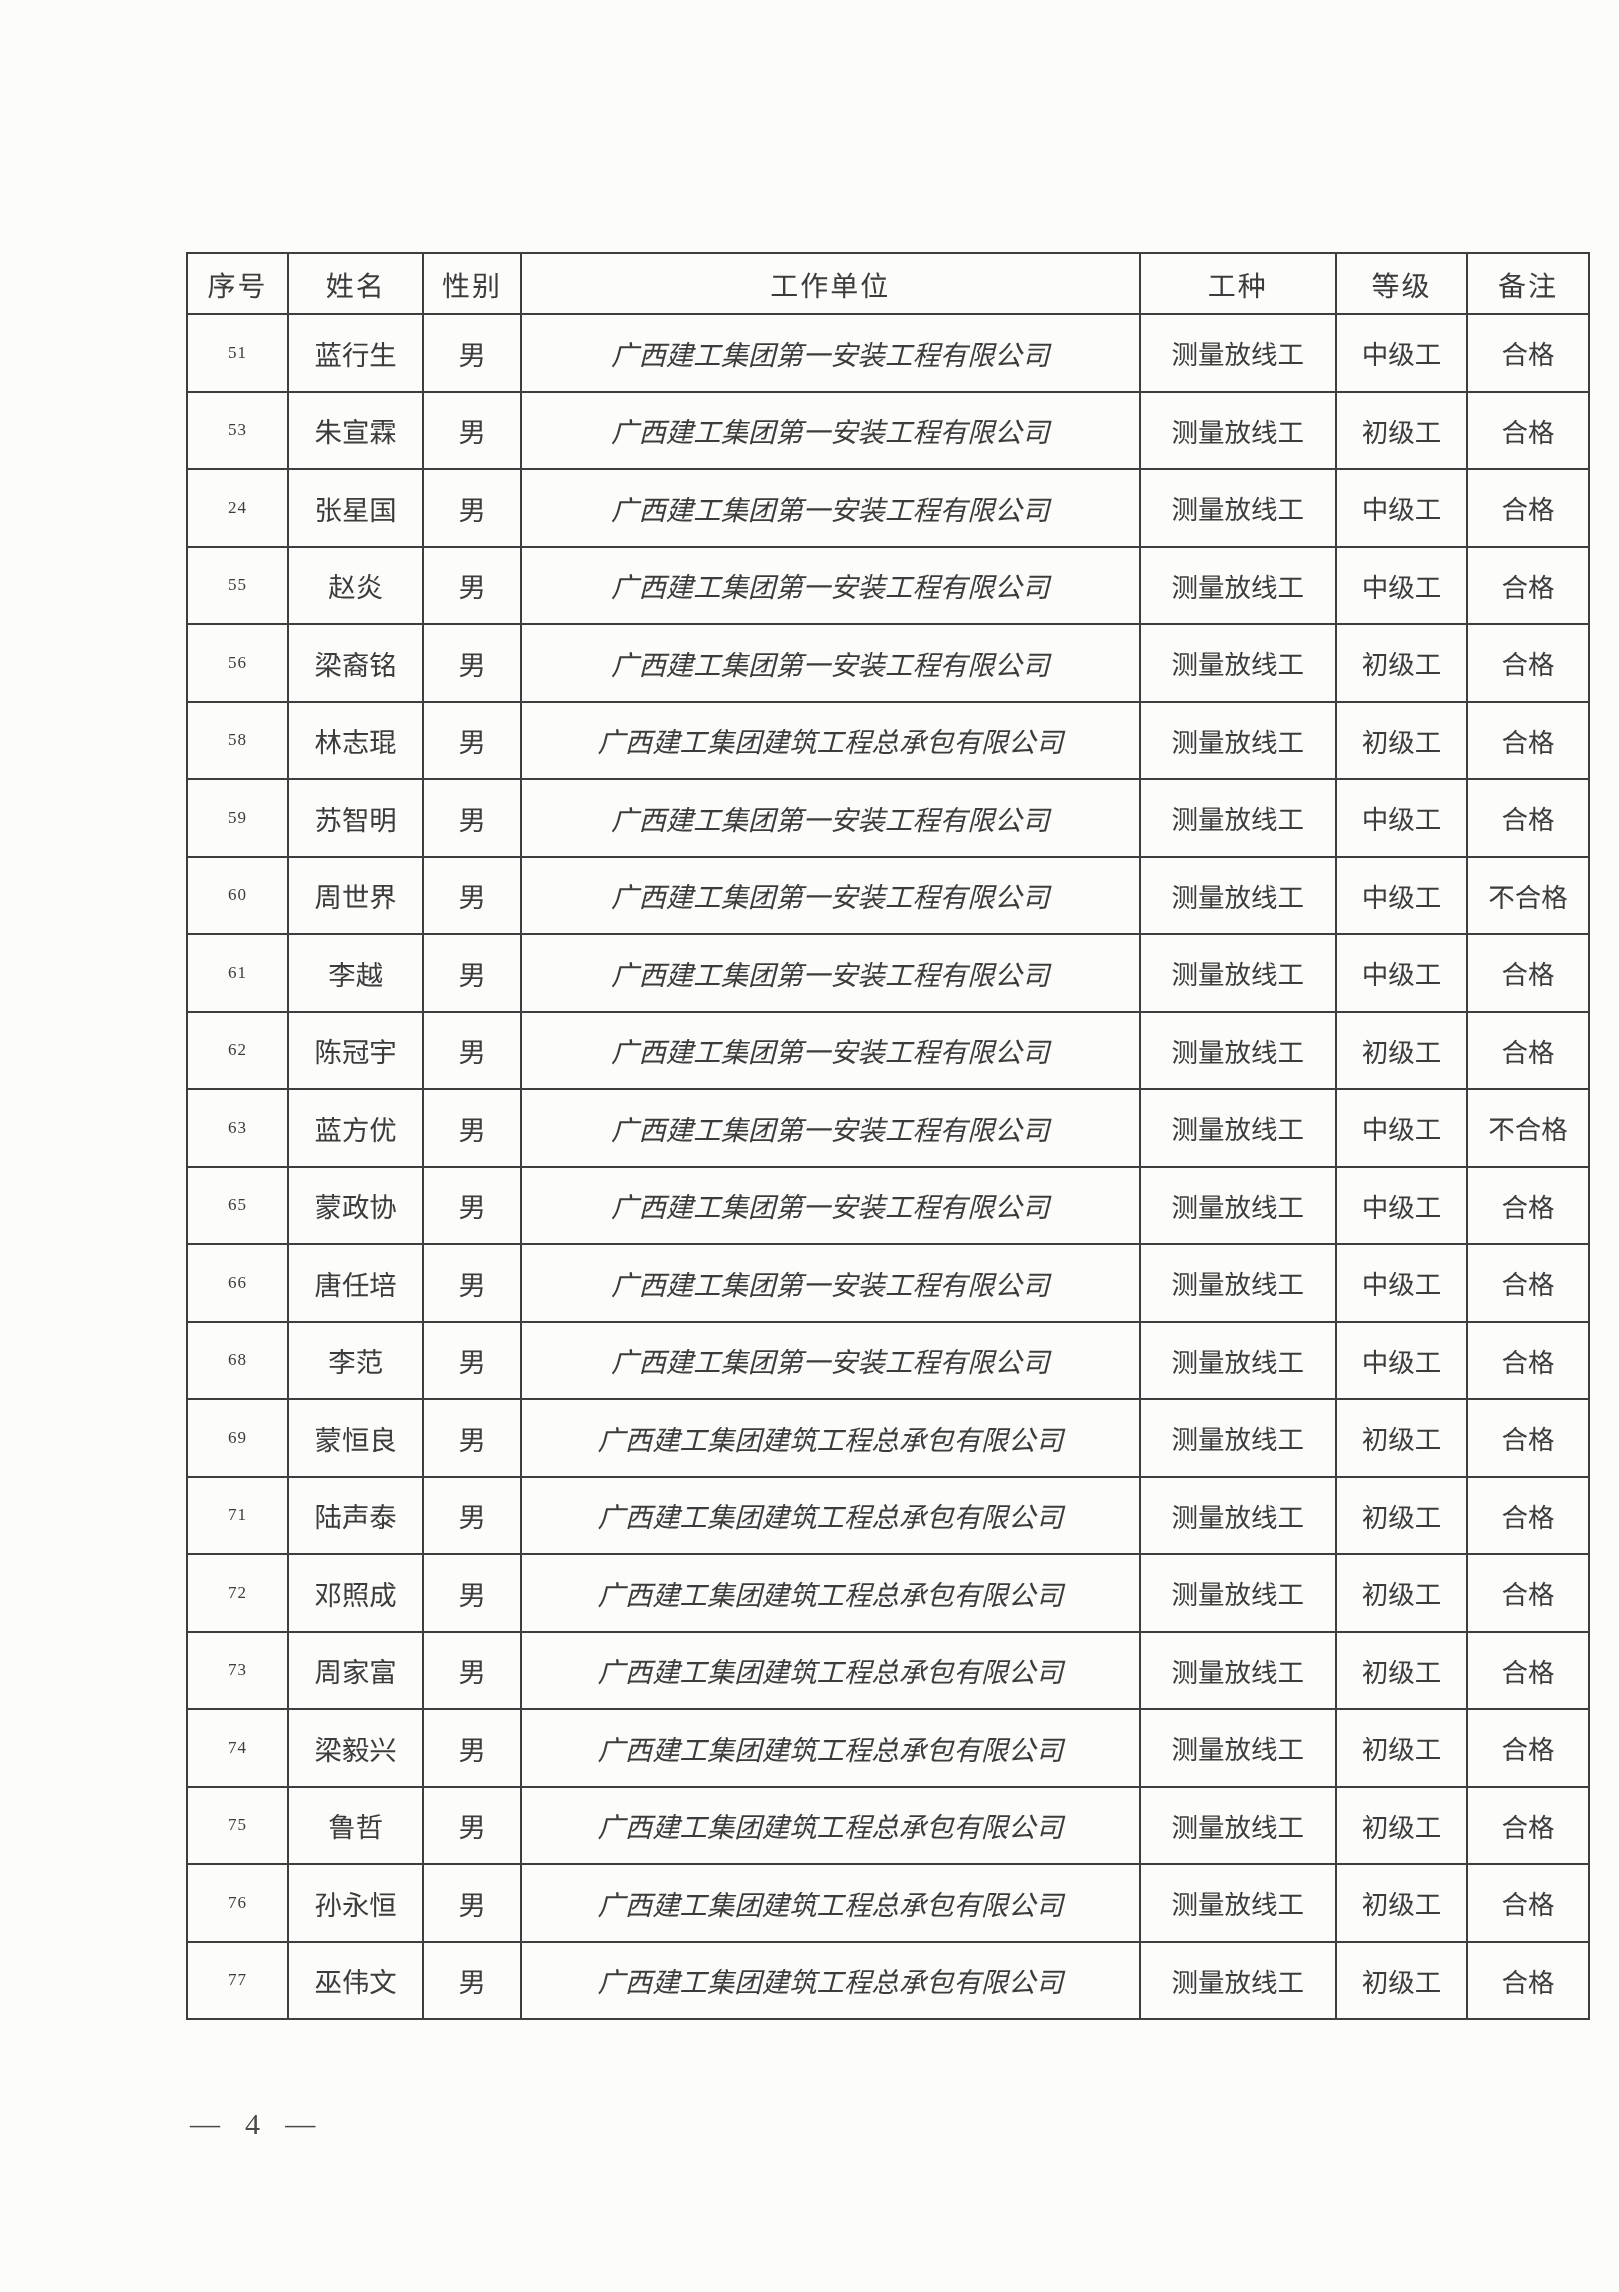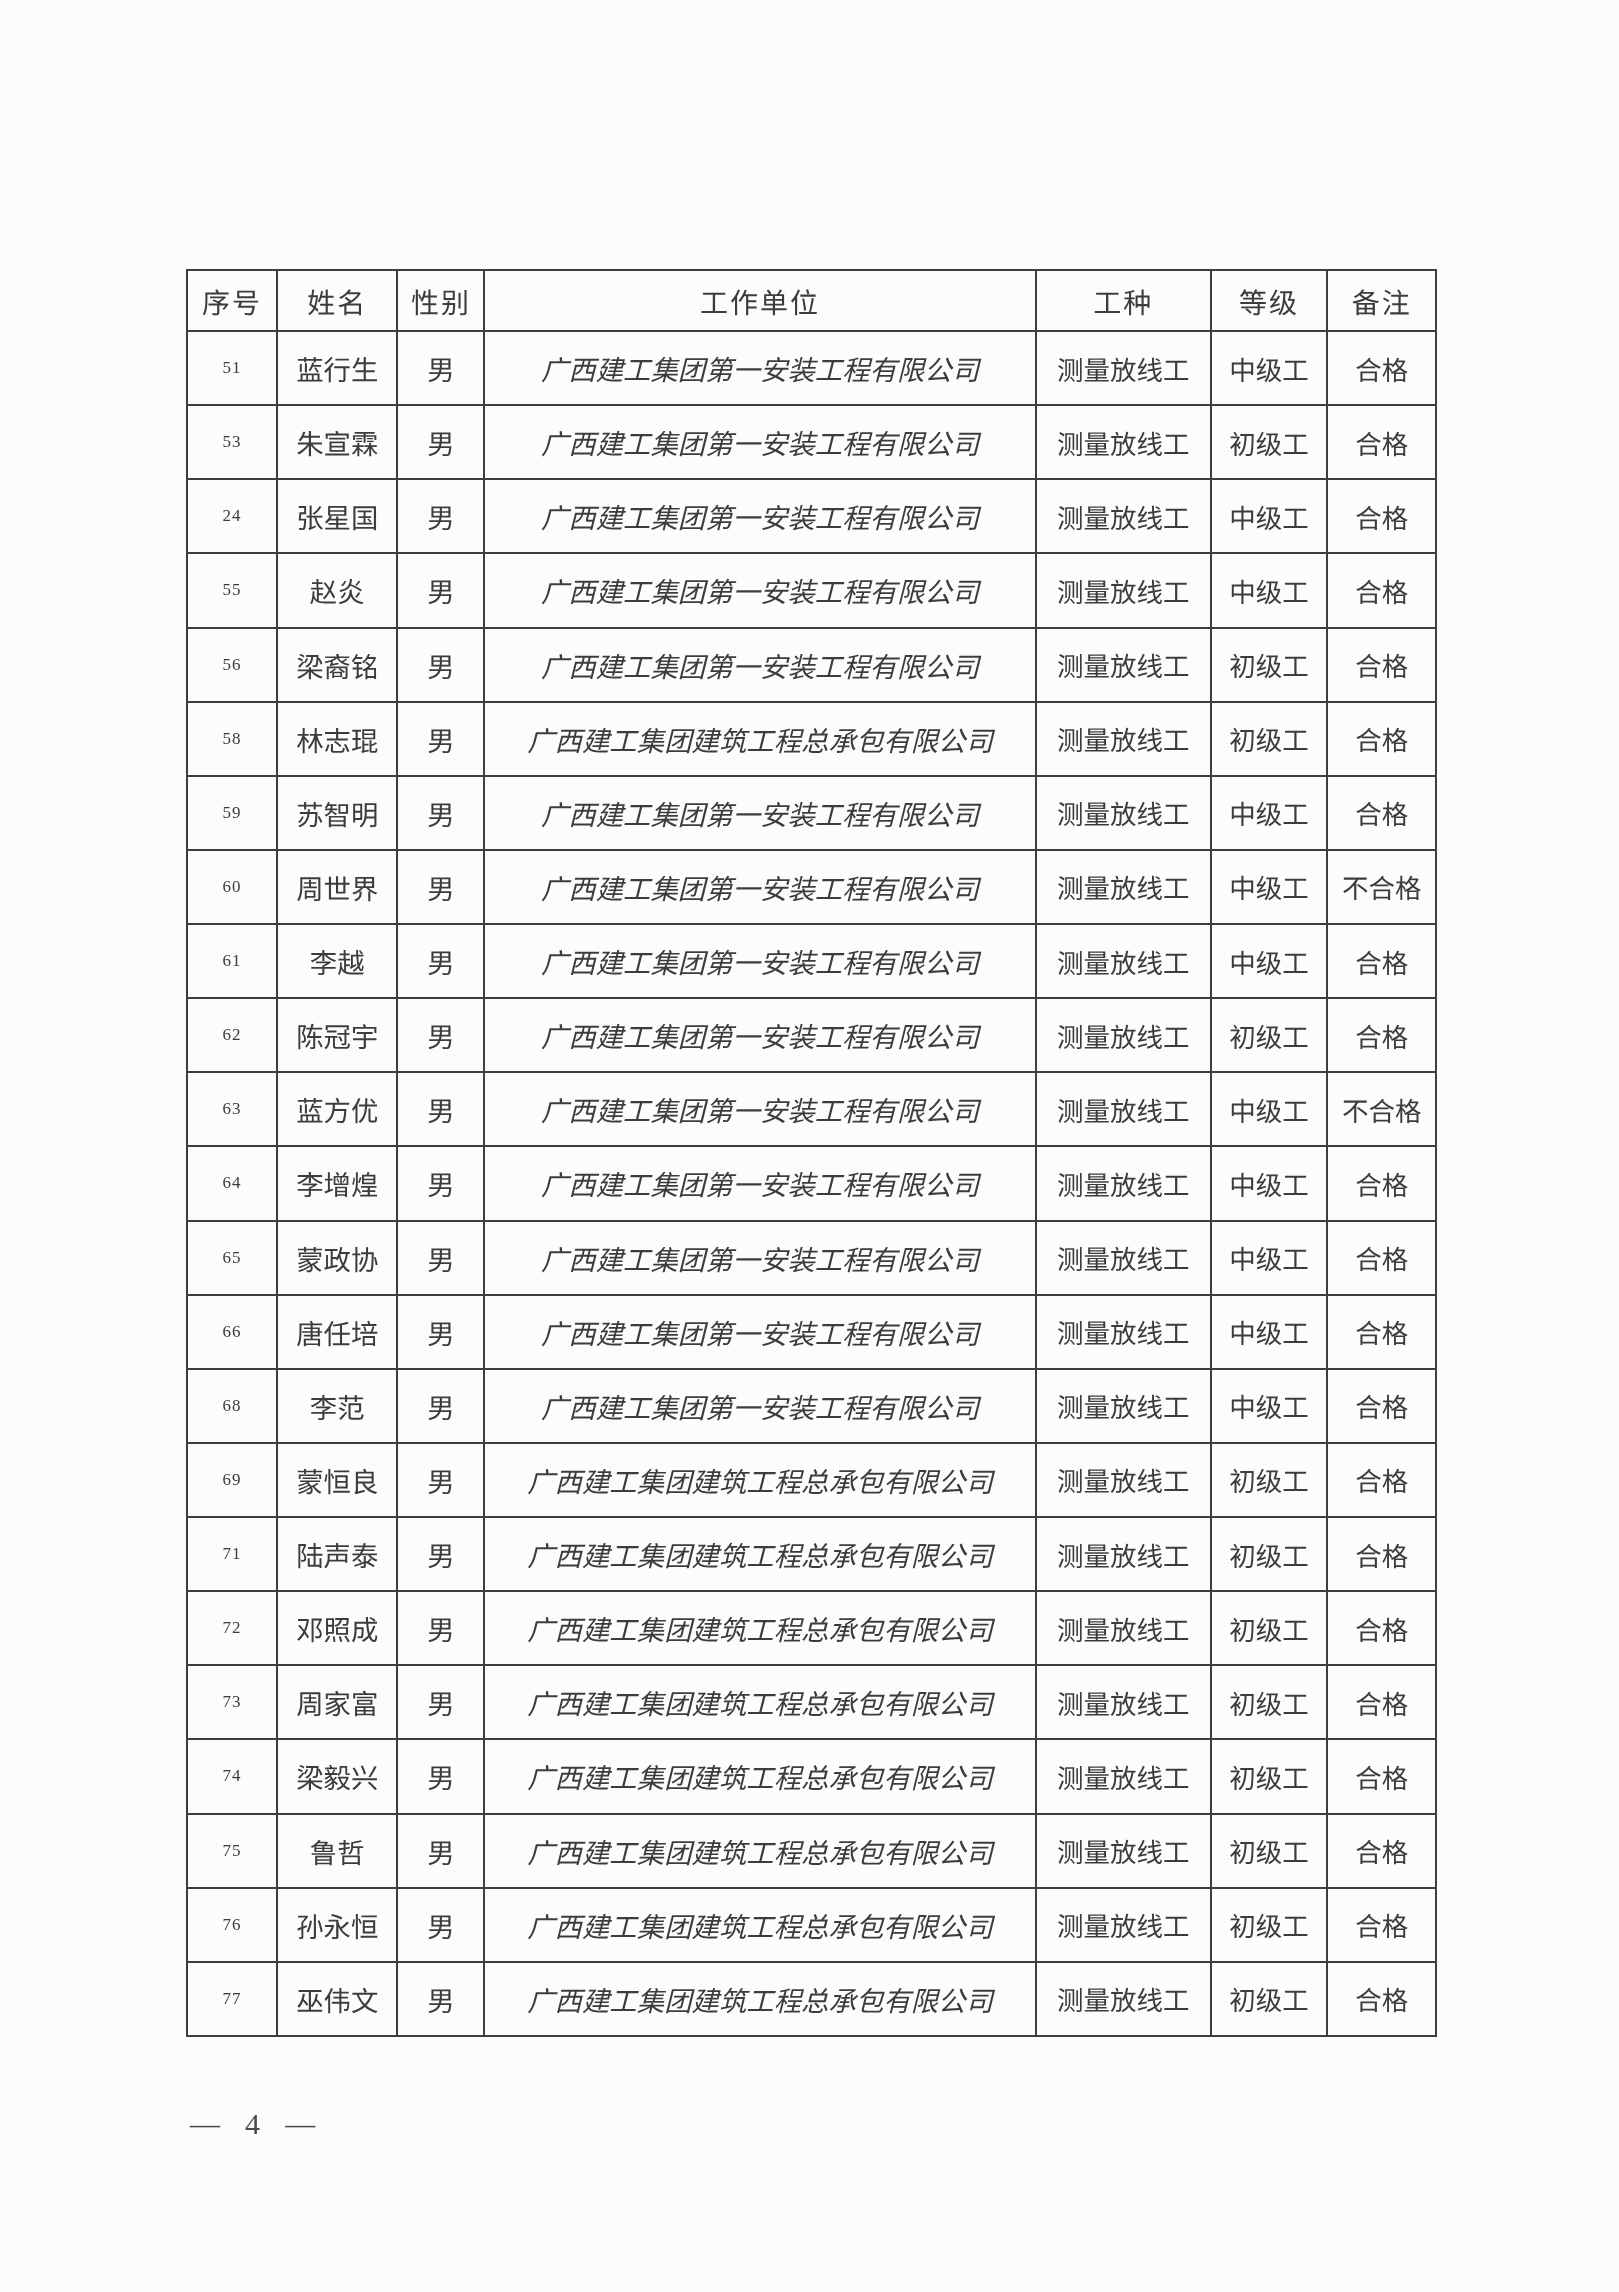--- a/index.html
+++ b/index.html
@@ -9,22 +9,22 @@
     font-family:"Liberation Serif","DejaVu Serif",serif;
     position:relative;
   }
   .page{
     position:absolute;left:0;top:0;
     width:1619px;height:2293px;
     background:#fcfcfb;
     overflow:hidden;
   }
   table.roster{
-    position:absolute;left:186px;top:269px;
-    width:1251px;height:1768px;
+    position:absolute;left:186px;top:252px;
+    width:1404px;height:1768px;
     border-collapse:collapse;table-layout:fixed;
     border:2.9px solid #343434;
     padding-left:32px;
   }
   .roster th,.roster td{
     border:2px solid #3e3e3e;
     text-align:center;vertical-align:middle;
     padding:0 3.9px;overflow:hidden;
     color:#3c3c3c;
     font-weight:normal;
@@ -166,29 +166,20 @@
         <tr>
     <td class="c-no">63</td>
     <td class="c-name">蓝方优</td>
     <td class="c-gender">男</td>
     <td class="c-unit">广西建工集团第一安装工程有限公司</td>
     <td class="c-trade">测量放线工</td>
     <td class="c-level">中级工</td>
     <td class="c-remark">不合格</td>
   </tr>
         <tr>
-    <td class="c-no">64</td>
-    <td class="c-name">李增煌</td>
-    <td class="c-gender">男</td>
-    <td class="c-unit">广西建工集团第一安装工程有限公司</td>
-    <td class="c-trade">测量放线工</td>
-    <td class="c-level">中级工</td>
-    <td class="c-remark">合格</td>
-  </tr>
-        <tr>
     <td class="c-no">65</td>
     <td class="c-name">蒙政协</td>
     <td class="c-gender">男</td>
     <td class="c-unit">广西建工集团第一安装工程有限公司</td>
     <td class="c-trade">测量放线工</td>
     <td class="c-level">中级工</td>
     <td class="c-remark">合格</td>
   </tr>
         <tr>
     <td class="c-no">66</td>

